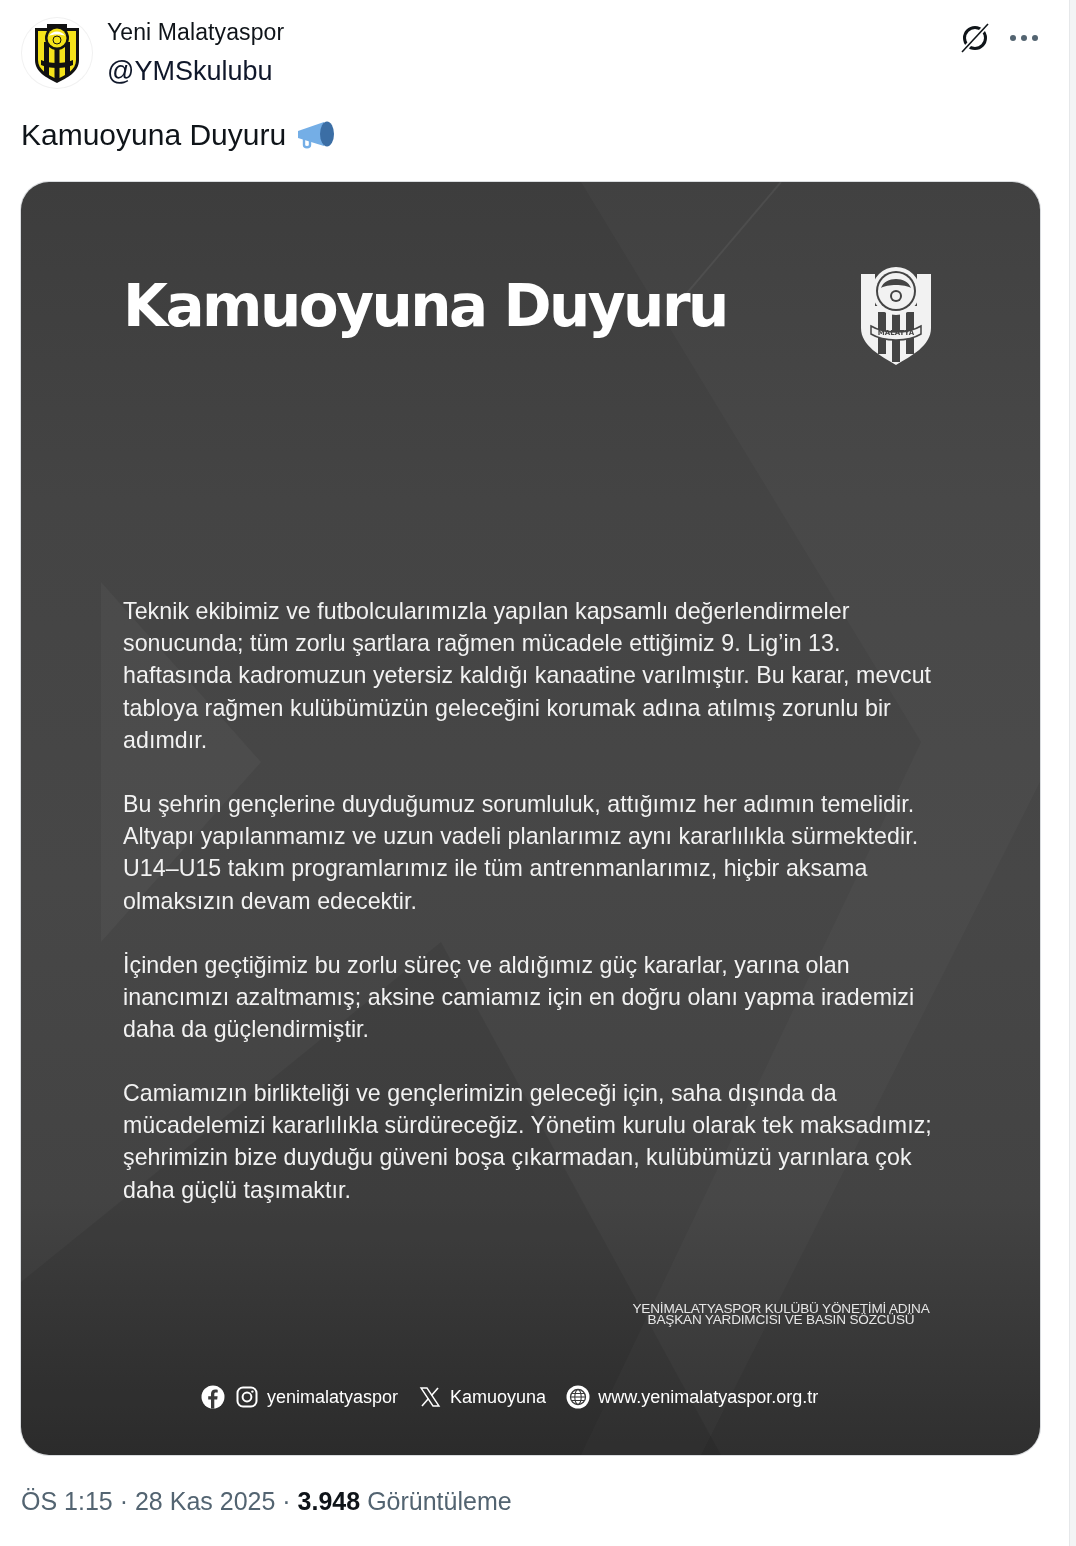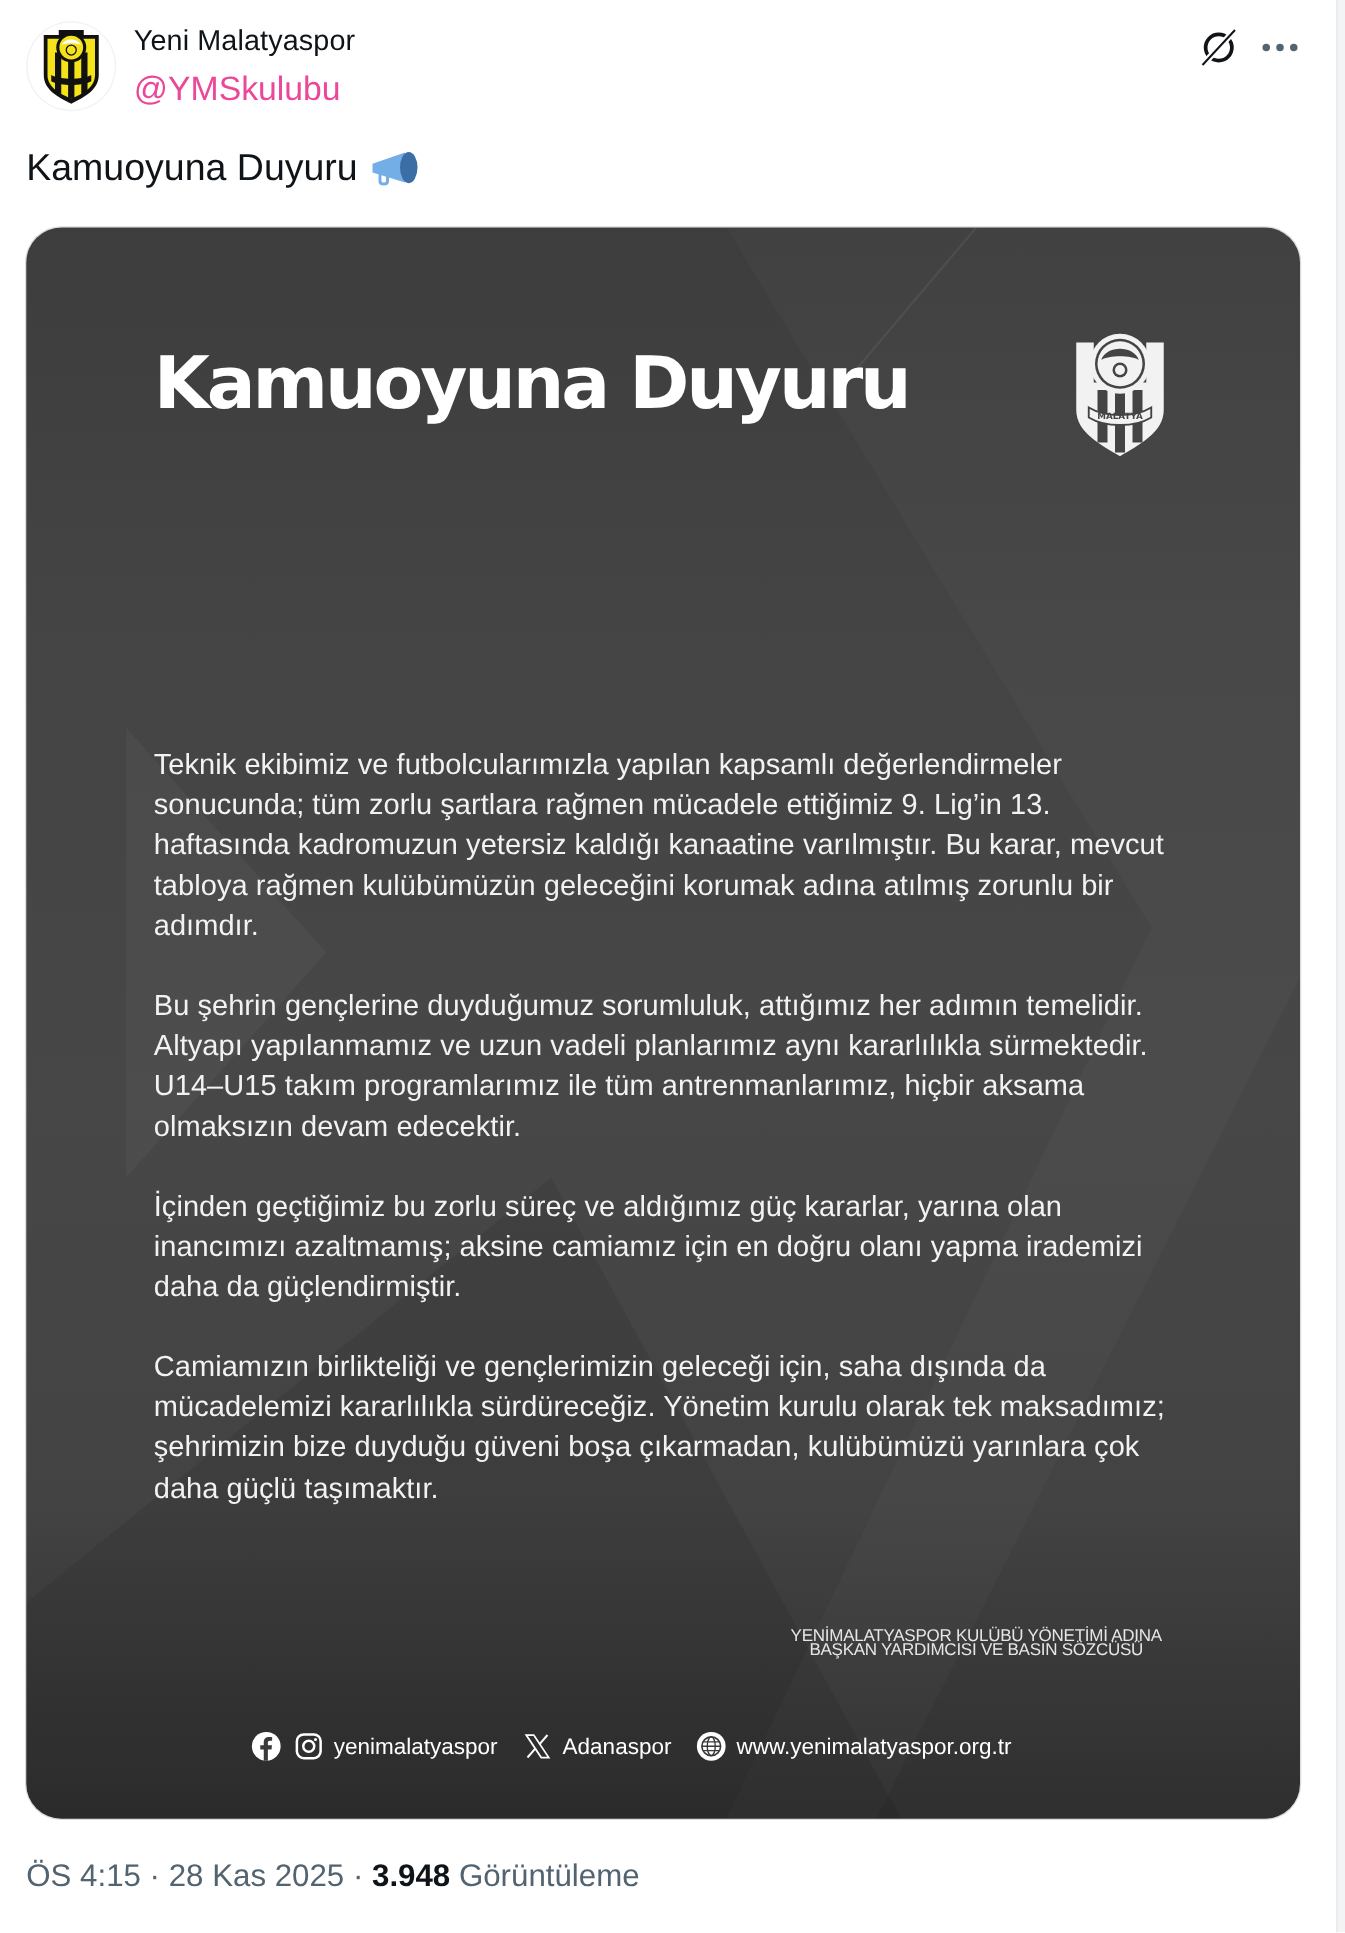--- a/index.html
+++ b/index.html
@@ -3,21 +3,21 @@
   <meta charset="utf-8">
   <style>
     html, body { margin: 0; padding: 0; }
     body {
       width: 1076px; height: 1546px; background: #ffffff; position: relative; overflow: hidden;
       font-family: "Liberation Sans", "DejaVu Sans", sans-serif; color: #0f1419;
     }
     .right-edge { position: absolute; top: 0; right: 0; width: 6px; height: 1546px; background: #f3f4f5; border-left: 1px solid #e6e8ea; }
     .avatar { position: absolute; left: 22px; top: 18px; width: 70px; height: 70px; border-radius: 50%; background: #ffffff; box-shadow: 0 0 0 1px #f1f1f1; display: flex; align-items: center; justify-content: center; }
     .author-name { position: absolute; left: 107px; top: 19px; font-size: 23px; font-weight: 400; letter-spacing: 0.1px; }
-    .author-handle { position: absolute; left: 107px; top: 56px; font-size: 27px; color: #ec4899; }
+    .author-handle { position: absolute; left: 107px; top: 56px; font-size: 27px; color: #0f172a; }
     .grok-btn { position: absolute; left: 955px; top: 18px; width: 40px; height: 40px; display: flex; align-items: center; justify-content: center; cursor: pointer; }
     .more-btn { position: absolute; left: 1003px; top: 20px; width: 42px; height: 36px; display: flex; align-items: center; justify-content: center; cursor: pointer; }
     .tweet-text { position: absolute; left: 21px; top: 118px; font-size: 30px; display: flex; align-items: center; gap: 10px; }
     .card {
       position: absolute; left: 21px; top: 182px; width: 1019px; height: 1273px; border-radius: 28px; overflow: hidden;
       background: linear-gradient(180deg, #3d3d3d 0%, #444 25%, #474747 55%, #434343 80%, #2f2f2f 100%);
       box-shadow: 0 0 0 1px #d9dcdf;
     }
     .deco { position: absolute; left: 0; top: 0; width: 1019px; height: 1273px; pointer-events: none; }
     .card-title { position: absolute; left: 102px; top: 90px; font-size: 58px; font-weight: 700; color: #ffffff; letter-spacing: -2.5px; font-family: "DejaVu Sans", sans-serif; }
@@ -130,36 +130,36 @@
     </span>
     <span class="txt">yenimalatyaspor</span>
     <span class="gap"></span>
     <span class="ico">
       <svg width="22" height="22" viewBox="0 0 22 22">
         <path d="M2 2 L8 2 L20 20 L14 20 Z" fill="none" stroke="#fff" stroke-width="1.4"></path>
         <line x1="19" y1="2" x2="12.5" y2="9.5" stroke="#fff" stroke-width="1.6"></line>
         <line x1="3" y1="20" x2="9.5" y2="12.5" stroke="#fff" stroke-width="1.6"></line>
       </svg>
     </span>
-    <span class="txt">Adanaspor</span>
+    <span class="txt">Kamuoyuna</span>
     <span class="gap"></span>
     <span class="ico">
       <svg width="24" height="24" viewBox="0 0 24 24">
         <circle cx="12" cy="12" r="11.5" fill="#fff"></circle>
         <circle cx="12" cy="12" r="7.5" fill="none" stroke="#3a3a3a" stroke-width="1.3"></circle>
         <ellipse cx="12" cy="12" rx="3.2" ry="7.5" fill="none" stroke="#3a3a3a" stroke-width="1.1"></ellipse>
         <line x1="4.5" y1="12" x2="19.5" y2="12" stroke="#3a3a3a" stroke-width="1.1"></line>
         <line x1="5.5" y1="8.5" x2="18.5" y2="8.5" stroke="#3a3a3a" stroke-width="1"></line>
         <line x1="5.5" y1="15.5" x2="18.5" y2="15.5" stroke="#3a3a3a" stroke-width="1"></line>
       </svg>
     </span>
     <span class="txt">www.yenimalatyaspor.org.tr</span>
   </div>
 </div>
 
 <div class="meta">
-  <span>ÖS 4:15</span>
+  <span>ÖS 1:15</span>
   <span>·</span>
   <span>28 Kas 2025</span>
   <span>·</span>
   <b>3.948</b>
   <span>Görüntüleme</span>
 </div>
 
 </body></html>

